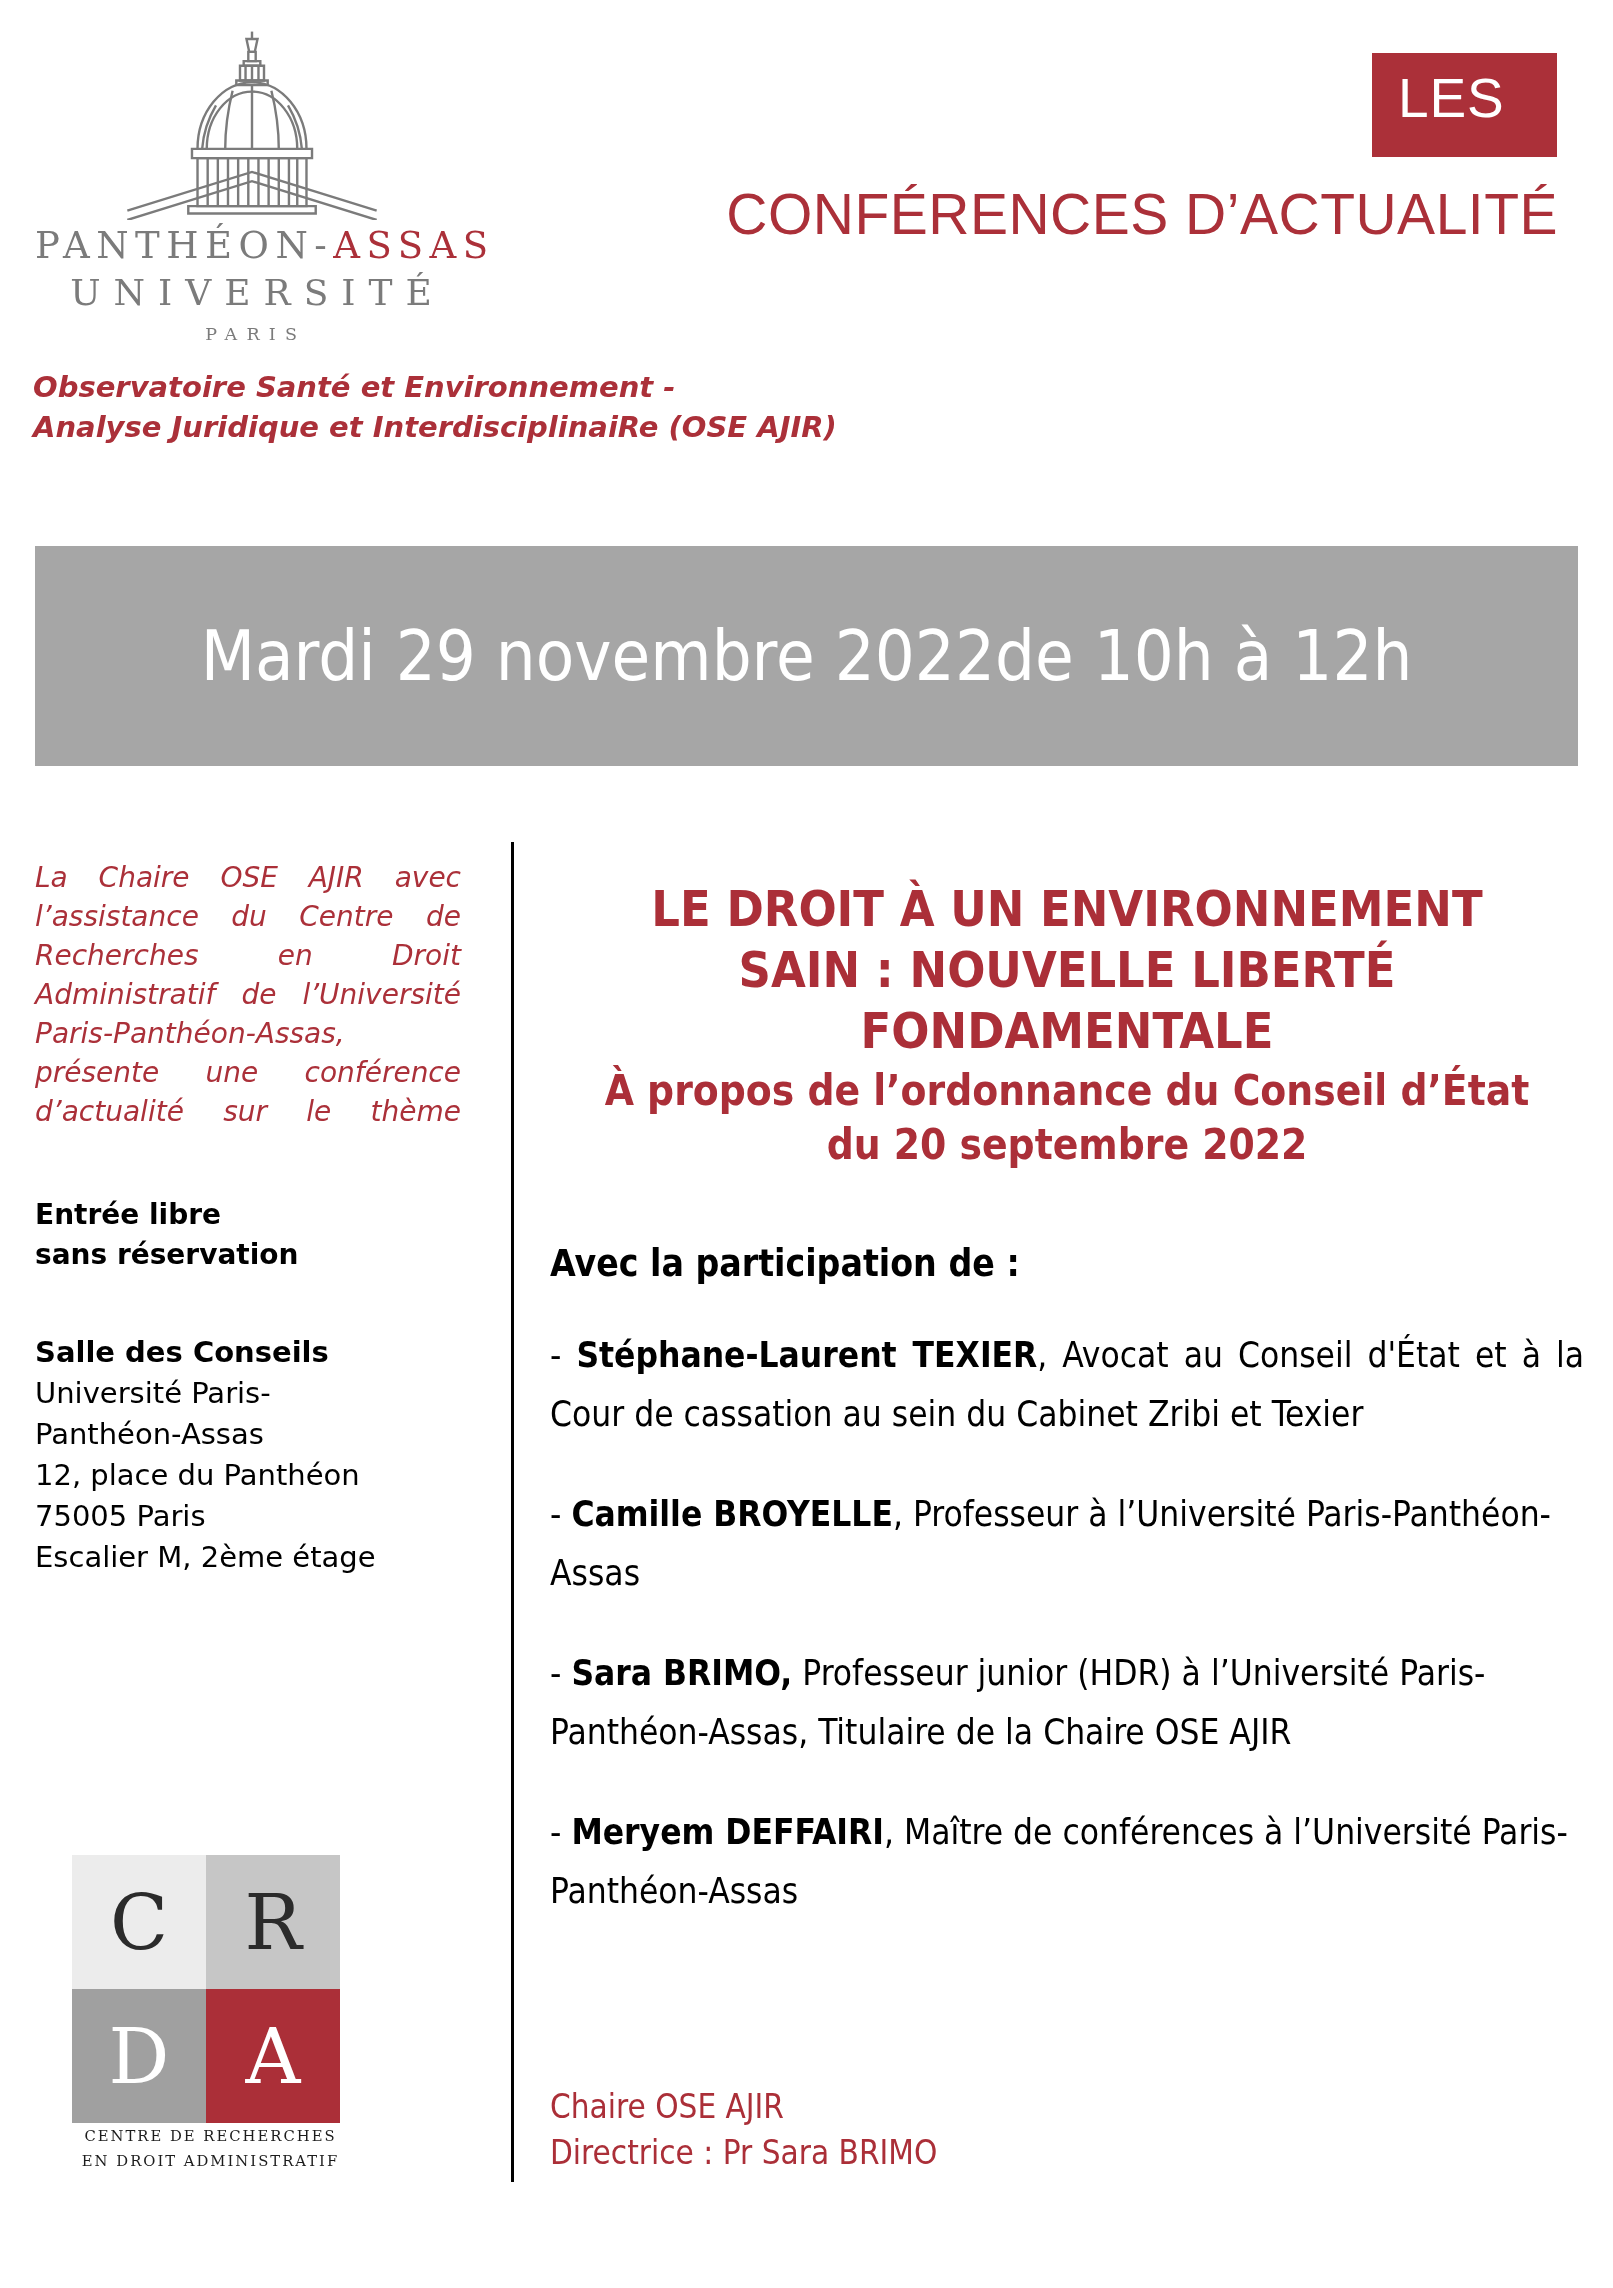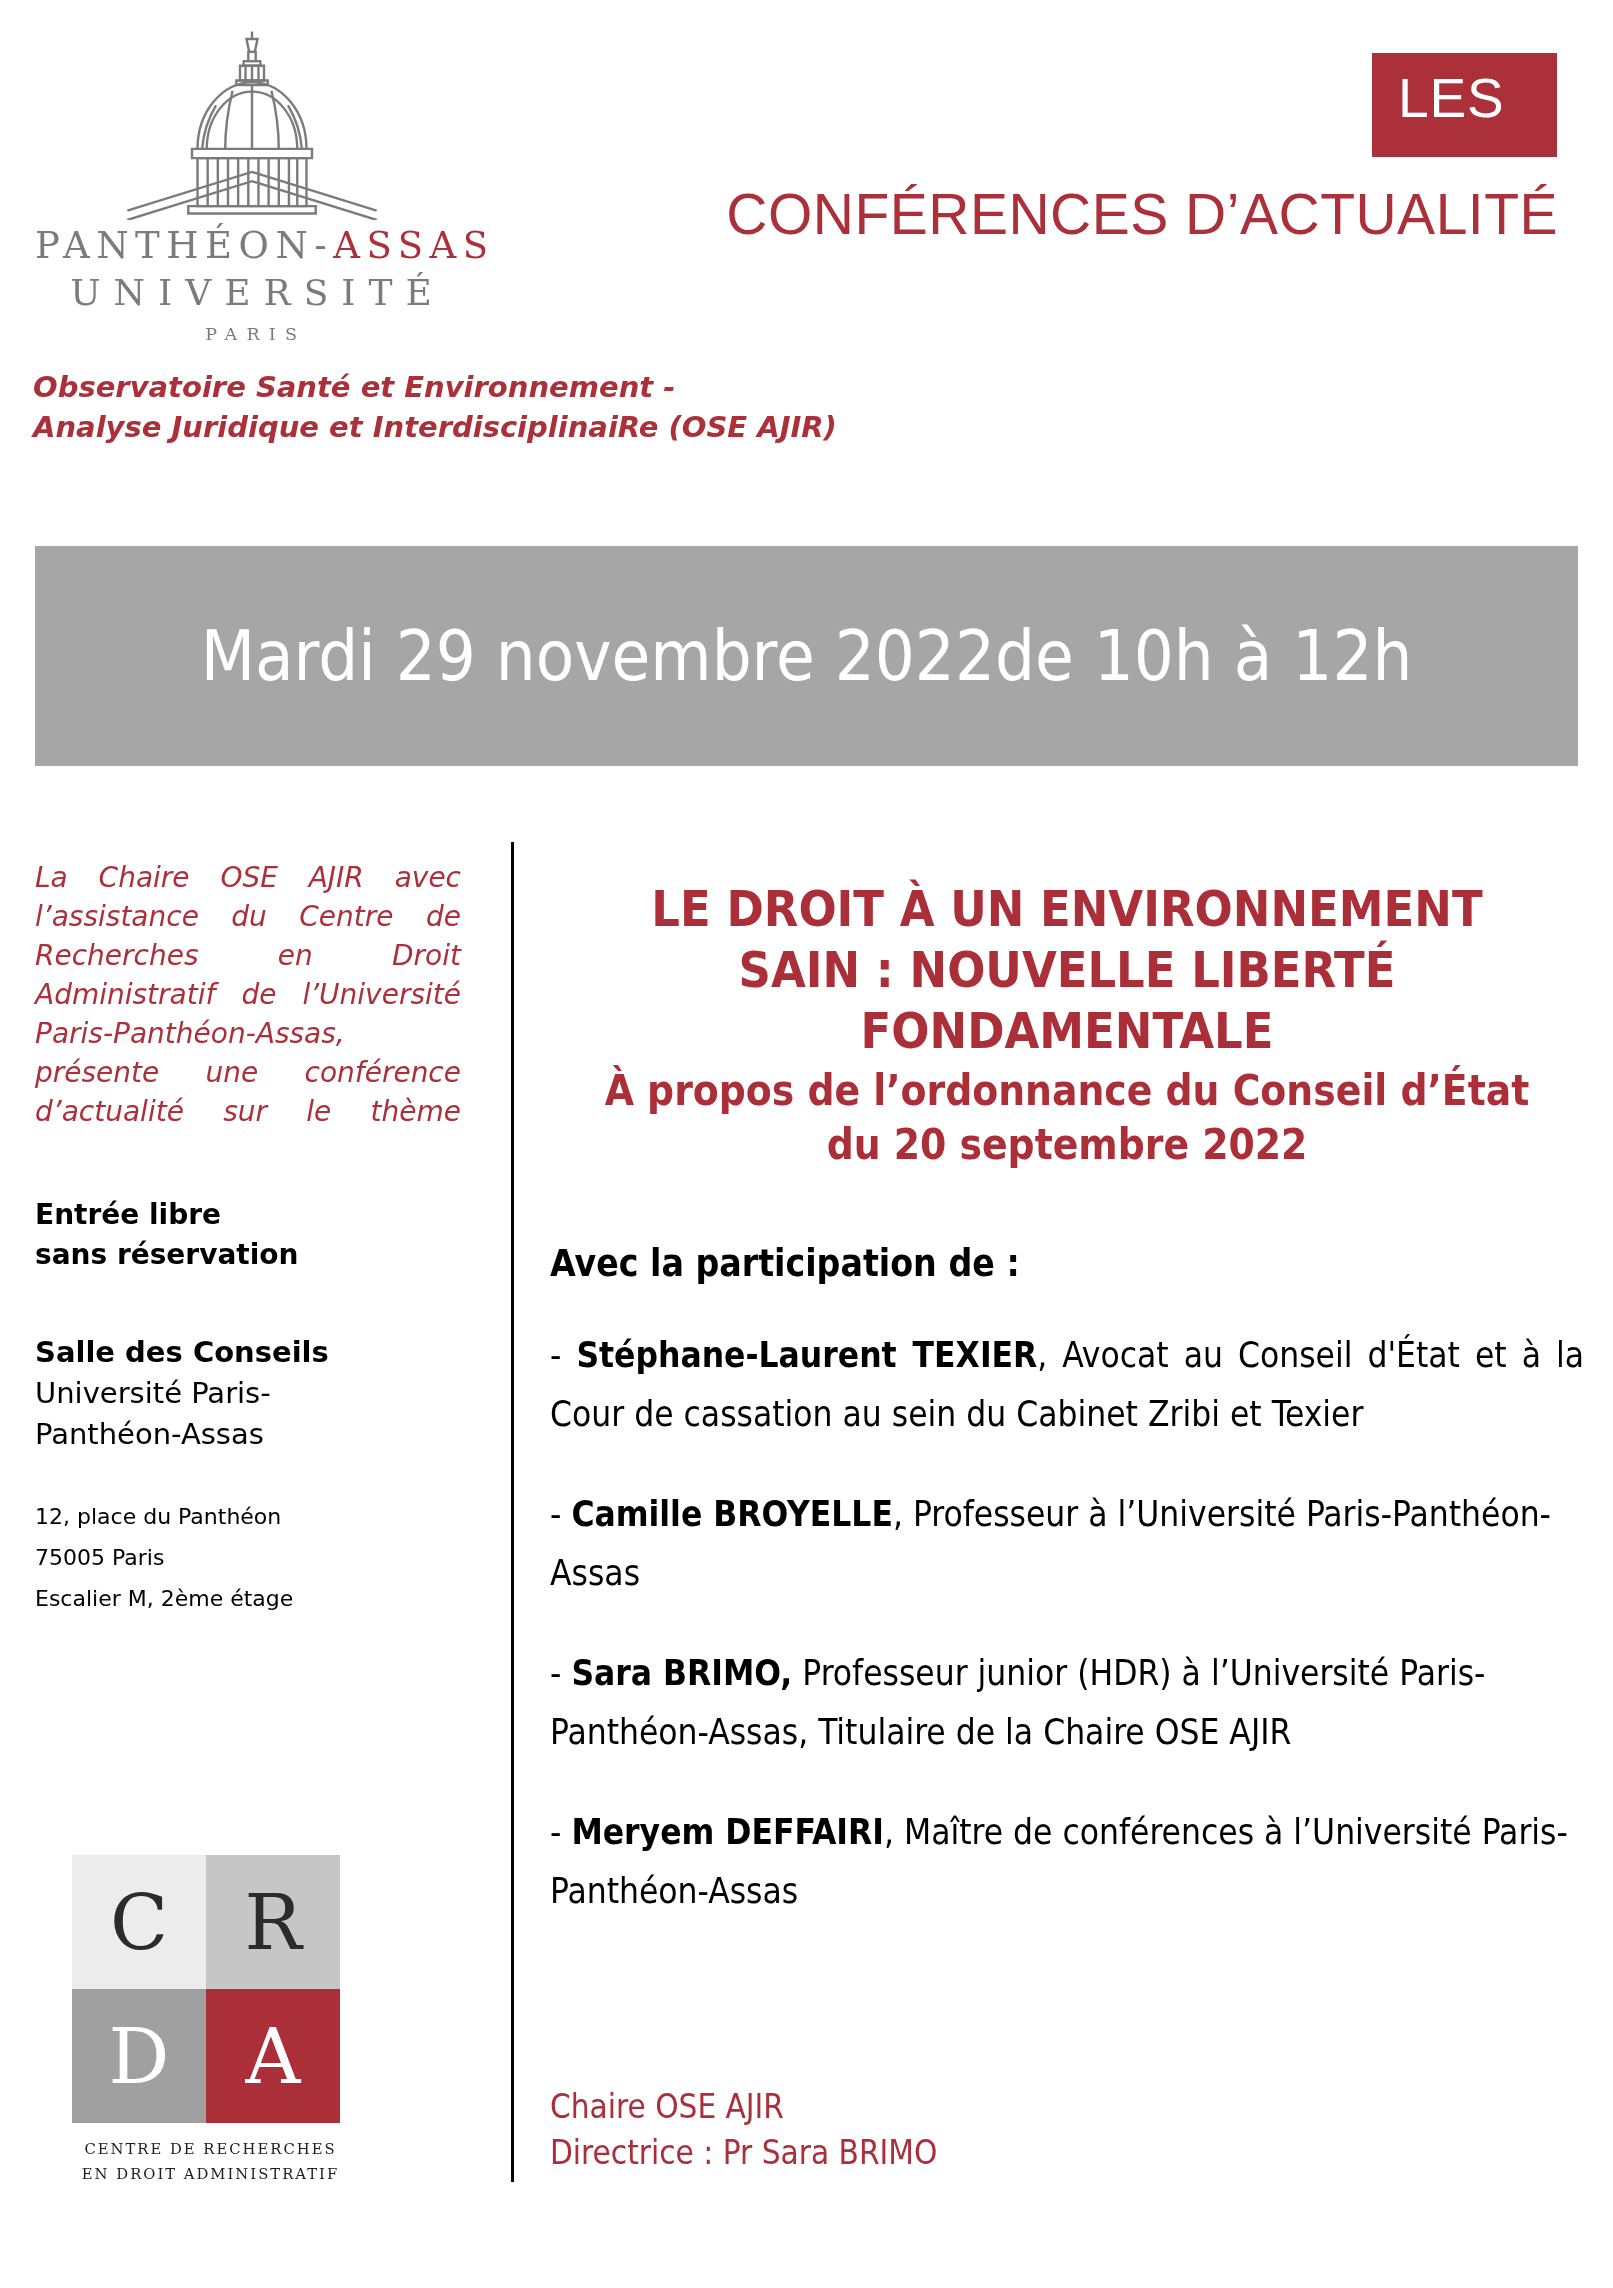--- a/index.html
+++ b/index.html
@@ -96,34 +96,34 @@
   #entree {
     margin-top: 64px;
     font-weight: bold; font-size: 28px; line-height: 40px; color: #000;
     font-family: "DejaVu Sans", sans-serif;
   }
 
   #venue { margin-top: 57px; font-size: 29px; line-height: 41px; color: #000;
            font-family: "DejaVu Sans", sans-serif; }
   #venue .b { font-weight: bold; }
 
-  #address { margin-top: 41px; font-size: 22px; line-height: 41px; color: #000;
+  #address { font-size: 29px; line-height: 41px; color: #000;
              font-family: "DejaVu Sans", sans-serif; }
 
   
   #crda { position: absolute; left: 72px; top: 1855px; width: 305px; }
   .crda-grid { width: 268px; height: 268px; display: grid;
                grid-template-columns: 134px 134px; grid-template-rows: 134px 134px; }
   .crda-cell { display: flex; align-items: center; justify-content: center;
                font-family: "DejaVu Serif", serif; font-size: 76px; }
   .cell-c { background: #ececec; color: #2b2b2b; }
   .cell-r { background: #c6c6c6; color: #2b2b2b; }
   .cell-d { background: #a0a0a0; color: #ffffff; }
   .cell-a { background: #ab2f38; color: #ffffff; }
-  .crda-sub { margin-top: 13px; width: 277px; text-align: center;
+  .crda-sub { width: 277px; text-align: center;
               font-family: "DejaVu Serif", serif; color: #1c1c1c;
               font-size: 14.8px; letter-spacing: 2px; line-height: 25px; }
 
   
   #right-col { position: absolute; left: 550px; top: 849px; width: 1034px; margin-top: 30px; }
 
   #title-main {
     color: #ab2f38; text-align: center; font-weight: bold;
     font-size: 50px; line-height: 61px; letter-spacing: 0px;
     font-family: "Liberation Sans Narrow", "DejaVu Sans Condensed", "Liberation Sans", sans-serif;

